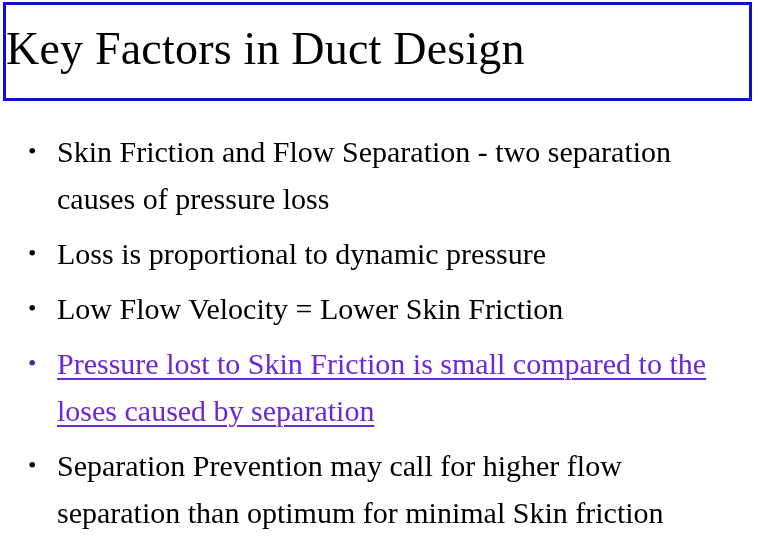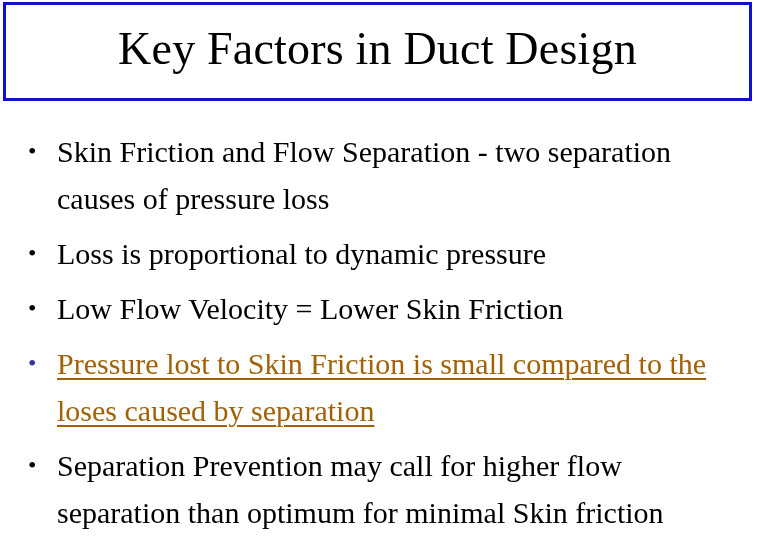--- a/index.html
+++ b/index.html
@@ -27,21 +27,21 @@
     position: absolute;
     left: 3px;
     top: 2px;
     width: 749px;
     height: 99px;
     border: 3px solid #1111cc;
     background: #ffffff;
     box-sizing: border-box;
     display: flex;
     align-items: center;
-    justify-content: center;
+    justify-content: flex-start;
   }
   .title-text {
     font-family: "Liberation Serif", "DejaVu Serif", serif;
     font-size: 46px;
     line-height: 1.05;
     color: #000000;
     text-align: center;
     letter-spacing: 0.2px;
     white-space: nowrap;
     padding-bottom: 4px;
@@ -81,21 +81,21 @@
   .bullet-text {
     display: block;
   }
 
   
   .bullet-item.is-link,
   .bullet-item.is-link .bullet-marker {
     color: #3333a8;
   }
   .bullet-item.is-link .bullet-text {
-    color: #a16207;
+    color: #6d28d9;
     text-decoration: underline;
     text-decoration-thickness: 2px;
     text-underline-offset: 4px;
     cursor: pointer;
   }
 </style>
 </head>
 <body>
 
 <div class="slide">

